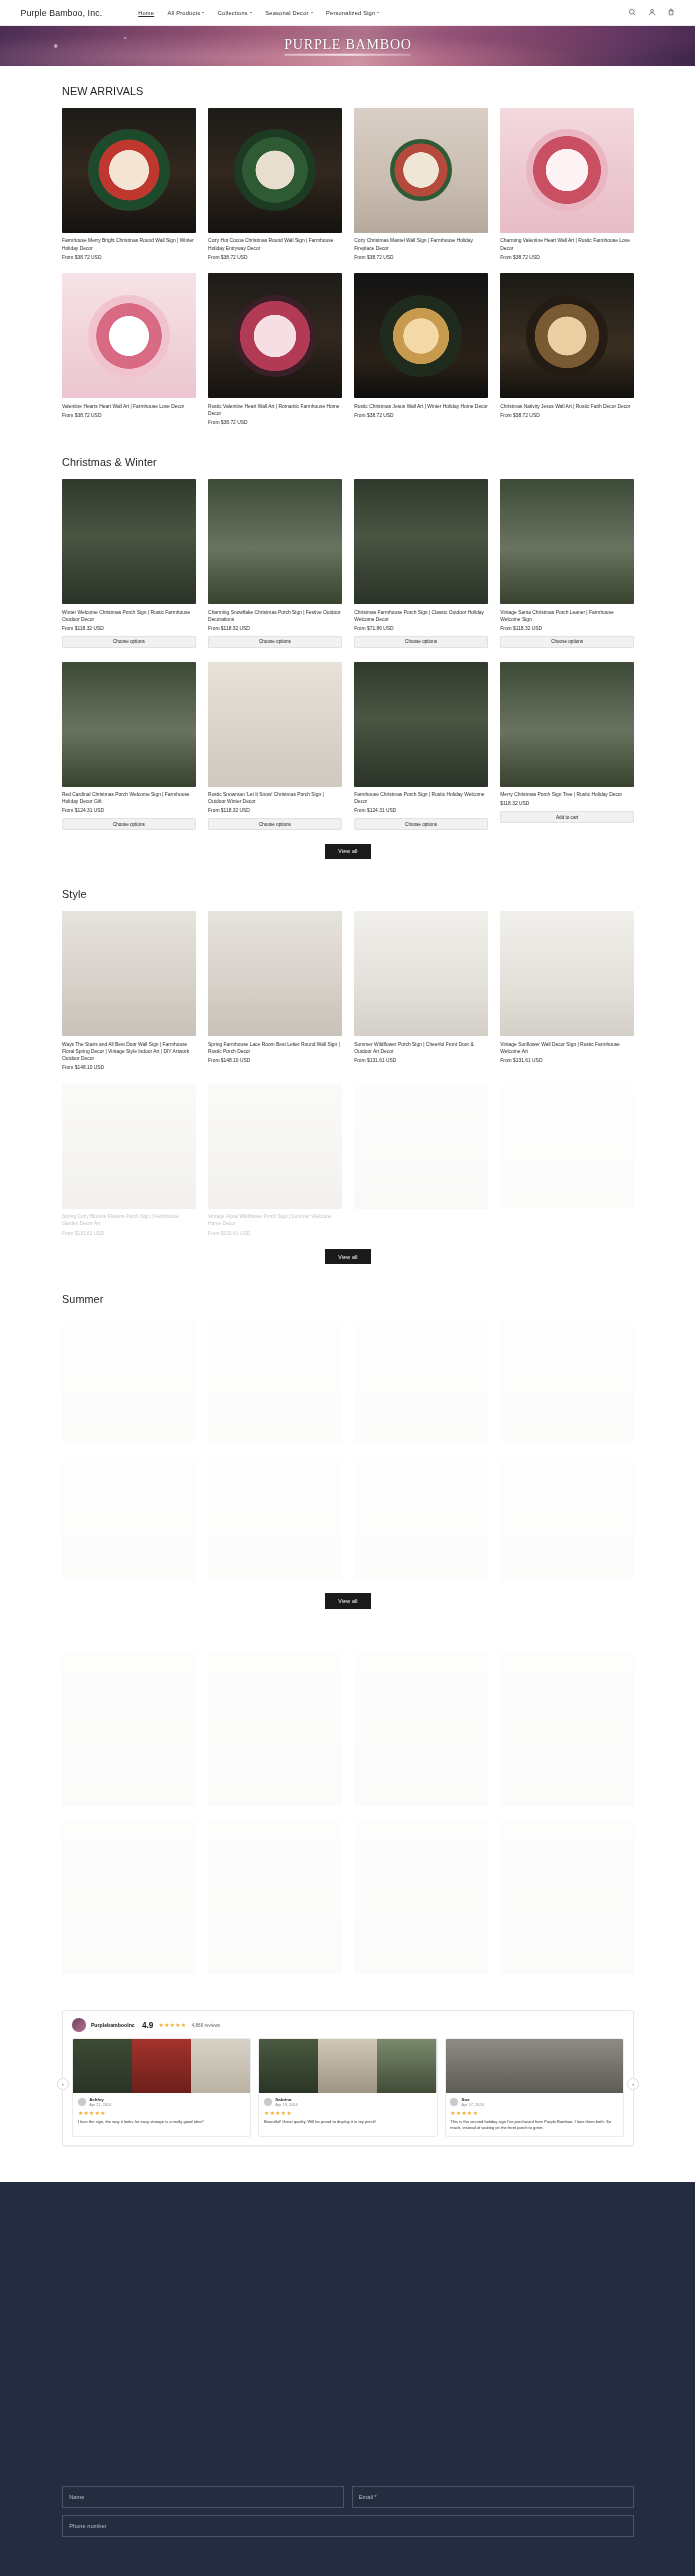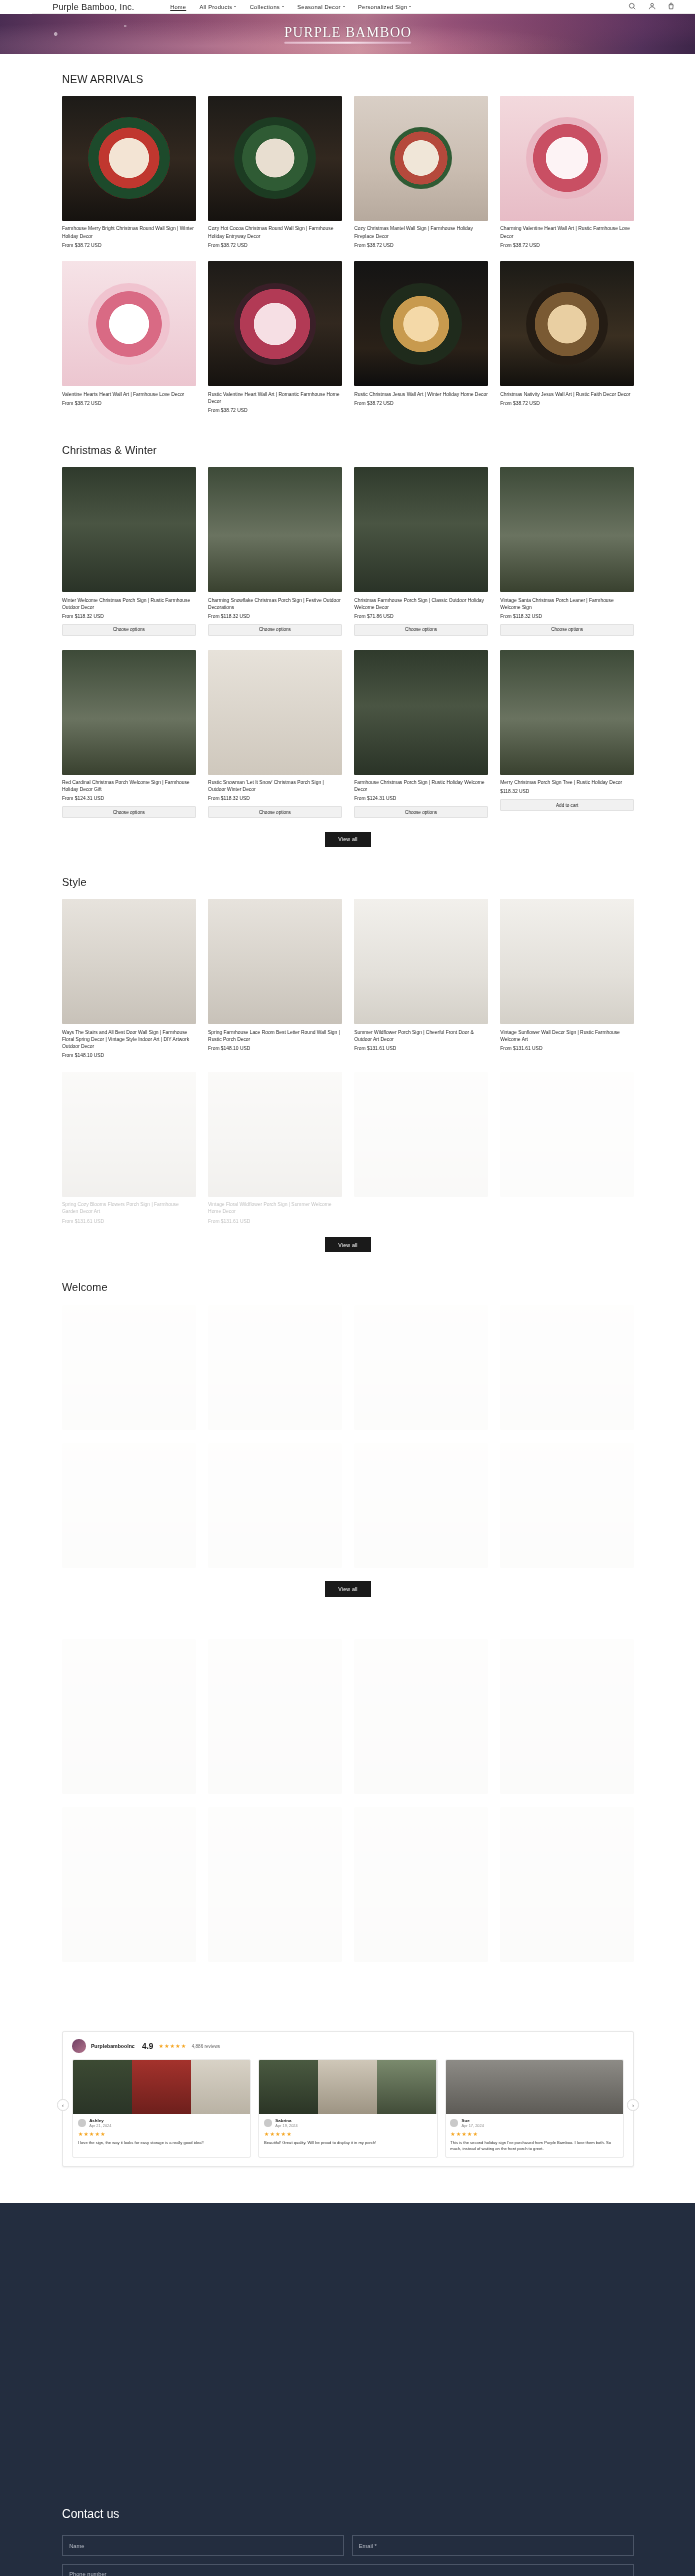--- a/index.html
+++ b/index.html
@@ -6,27 +6,26 @@
   html, body {
     width: 696px;
     background: #ffffff;
     font-family: "Liberation Sans", sans-serif;
     color: #232323;
   }
   body { width: 696px; height: 3824px; overflow: hidden; position: relative; }
 
   
   .topbar {
-    height: 14px;
+    height: 26px;
     display: flex;
     align-items: center;
     padding: 0 20.6px;
     border-bottom: 0.5px solid #eceaea;
     background: #fff;
-    margin-left: 32px;
   }
   .brand-name { font-size: 8.8px; font-weight: 400; letter-spacing: 0.1px; }
   .nav { display: flex; align-items: center; gap: 13.4px; margin-left: 36px; }
   .nav-item {
     font-size: 5.7px; letter-spacing: 0.2px; color: #2b2b2b;
     display: flex; align-items: center; gap: 2.1px; cursor: pointer;
   }
   .nav-item.active { text-decoration: underline; }
   .caret { width: 0; height: 0; border-left: 1.5px solid transparent; border-right: 1.5px solid transparent; border-top: 1.8px solid #2b2b2b; }
   .top-icons { margin-left: auto; display: flex; align-items: center; gap: 11.3px; }
@@ -90,21 +89,20 @@
   .fade-30 { opacity: .30; }
   .fade-12 { opacity: .12; }
   .fade-06 { opacity: .06; }
 
   
   .reviews-wrap { padding: 0 62px; }
   .reviews-box {
     background: #fff; border: 0.5px solid #e8e8e8; border-radius: 2.1px;
     padding: 7.2px 9.3px 8.2px; position: relative;
     box-shadow: 0 0.5px 1.5px rgba(0,0,0,.05);
-    margin-top: 33px;
   }
   .rv-header { display: flex; align-items: center; gap: 5.2px; }
   .rv-logo {
     width: 13.4px; height: 13.4px; border-radius: 50%;
     background: linear-gradient(135deg,#6d3f63,#b3748c); flex: none;
   }
   .rv-name { font-size: 5.2px; font-weight: bold; color: #1b1b1b; }
   .rv-score { font-size: 8.2px; font-weight: bold; color: #1b1b1b; margin-left: 2.1px; }
   .stars { color: #f5a623; font-size: 5.7px; letter-spacing: 0.5px; }
   .rv-count { font-size: 4.6px; color: #666; }
@@ -416,21 +414,21 @@
           <div class="ph ph-vase"></div>
         </div>
       <div class="card-title"></div>
     </div>
   </div>
 
   <button class="view-all">View all</button>
 </div>
 
 <div class="section" style="padding-top:29px;">
-  <h2 class="section-title">Welcome</h2>
+  <h2 class="section-title">Summer</h2>
   <div class="grid4 fade-06" style="margin-top:11.3px;">
     <div class="card">
         <div class="thumb">
           <div class="ph ph-vase"></div>
         </div>
       </div>
     <div class="card">
         <div class="thumb">
           <div class="ph ph-vase"></div>
         </div>
@@ -587,21 +585,20 @@
           <div class="stars" style="margin-top:2.6px;">★★★★★</div>
           <div class="rv-text">This is the second holiday sign I've purchased from Purple Bamboo. I love them both. So much, instead of waiting on the front porch to greet.</div>
         </div>
       </div>
     </div>
   </div>
 </div>
 
 <div class="footer" style="margin-top:36px; min-height:567px;">
   <div style="padding-top:268px;">
-    <h2>Contact us</h2>
     <div class="form-row">
       <input class="fld" placeholder="Name" style="">
       <input class="fld" placeholder="Email *" style="">
     </div>
     <div class="form-row">
       <input class="fld" placeholder="Phone number" style="">
     </div>
 
   </div>
 </div>

